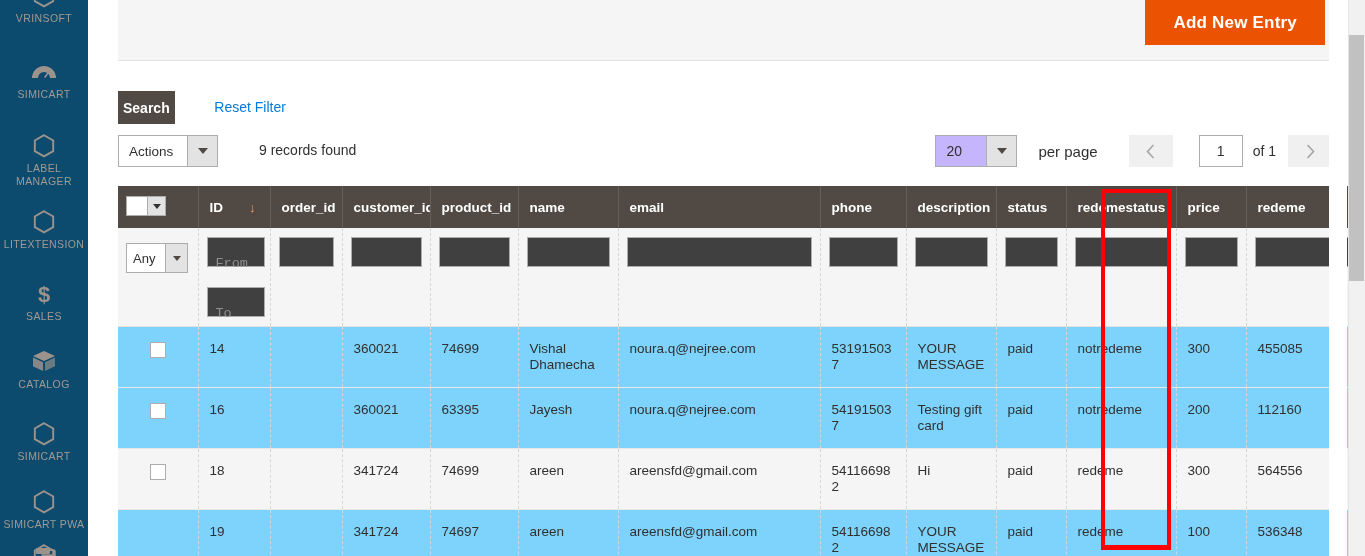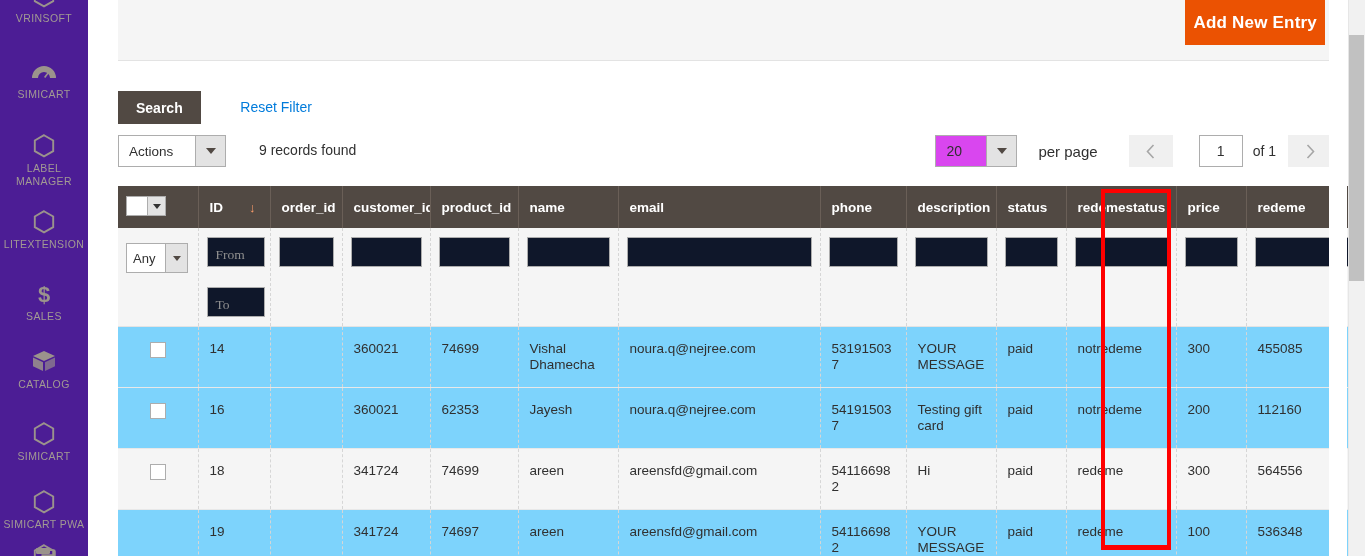--- a/index.html
+++ b/index.html
@@ -11,21 +11,21 @@
     font-family: "Liberation Sans", sans-serif;
     font-size: 13px;
     color: #333333;
   }
   #app { position: relative; width: 1365px; height: 556px; overflow: hidden; }
 
   
   #sidebar {
     position: absolute; left: 0; top: 0;
     width: 88px; height: 556px;
-    background: #4c1d95;
+    background: #0c4a6e;
     overflow: hidden;
   }
   .nav-item {
     display: block; width: 88px;
     text-align: center;
     color: #a79d95;
     text-decoration: none;
     padding: 0;
     cursor: pointer;
   }
@@ -58,42 +58,42 @@
   #page-actions {
     position: absolute; left: 30px; top: 0;
     width: 1218px; height: 61px;
     background: #f5f5f5;
     border-bottom: 1px solid #e3e3e3;
   }
   #add-new-entry {
     position: absolute;
     right: 11px; top: 0;
     height: 45px;
-    padding: 0 8px;
+    padding: 0 28px;
     background: #eb5202;
     color: #ffffff;
     border: none;
     font-family: "Liberation Sans", sans-serif;
     font-size: 17px;
     font-weight: bold;
     letter-spacing: 0.2px;
     cursor: pointer;
     line-height: 45px;
     text-align: center;
   }
 
   
   #search-row { position: absolute; left: 30px; top: 91px; height: 33px; }
   #search-button {
     display: inline-block;
     background: #514943;
     color: #ffffff;
     border: none;
     height: 33px;
-    padding: 0 18px;
+    padding: 0 5px;
     font-family: "Liberation Sans", sans-serif;
     font-size: 14px;
     font-weight: bold;
     cursor: pointer;
     vertical-align: top;
   }
   #reset-filter {
     display: inline-block;
     margin-left: 36px;
     color: #007bdb;
@@ -101,21 +101,21 @@
     line-height: 33px;
     text-decoration: none;
     cursor: pointer;
     vertical-align: top;
   }
 
   
   #grid-controls { position: absolute; left: 30px; top: 135px; width: 1218px; height: 34px; }
   #actions-select {
     position: absolute; left: 0; top: 0;
-    width: 108px; height: 32px;
+    width: 100px; height: 32px;
     border: 1px solid #adadad;
     background: #ffffff;
     display: flex; align-items: center;
     cursor: pointer;
   }
   #actions-label { padding-left: 10px; font-size: 13.5px; color: #303030; }
   #actions-caret {
     position: absolute; right: 0; top: 0;
     width: 30px; height: 30px;
     background: #e3e3e3;
@@ -133,21 +133,21 @@
     position: absolute; left: 141px; top: 7px;
     font-size: 14px; color: #303030;
   }
 
   
   #pager { position: absolute; right: 4px; top: -2px; height: 36px; display: flex; align-items: center; }
   #per-page-select {
     position: relative;
     width: 82px; height: 32px;
     border: 1px solid #adadad;
-    background: #d946ef;
+    background: #c4b5fd;
     display: flex; align-items: center;
   }
   #per-page-value { padding-left: 10px; font-size: 14px; color: #303030; }
   #per-page-caret {
     position: absolute; right: 0; top: 0;
     width: 30px; height: 30px;
     background: #e3e3e3;
     border-left: 1px solid #adadad;
     display: flex; align-items: center; justify-content: center;
     cursor: pointer;
@@ -224,25 +224,25 @@
     border-bottom: 1px solid #e3e3e3;
     padding: 9px 8px;
     vertical-align: top;
     height: 78px;
   }
   tr.filter-row td.cell-check { border-right: 1px dashed #d6d6d6; }
   .filter-input {
     width: 100%;
     height: 30px;
     border: 1px solid #adadad;
-    background: #0f172a;
-    font-family: Liberation Serif, serif;
+    background: #404040;
+    font-family: Liberation Mono, monospace;
     font-size: 13.5px;
     color: #303030;
-    padding: 3px 8px;
+    padding: 12px 8px;
     display: block;
     line-height: 28px;
   }
   .filter-input.ph { color: #8f8f8f; }
   .filter-input.small { width: 58px; }
   .filter-input + .filter-input { margin-top: 20px; }
   .any-select {
     position: relative;
     width: 62px; height: 30px;
     border: 1px solid #adadad;
@@ -609,21 +609,21 @@
               <td>paid</td>
               <td>notredeme</td>
               <td>300</td>
               <td>455085</td>
             </tr>
             <tr class="data-row odd">
               <td class="cell-check"><span class="row-checkbox"></span></td>
               <td>16</td>
               <td></td>
               <td>360021</td>
-              <td>62353</td>
+              <td>63395</td>
               <td>Jayesh</td>
               <td>noura.q@nejree.com</td>
               <td>541915037</td>
               <td>Testing gift card</td>
               <td>paid</td>
               <td>notredeme</td>
               <td>200</td>
               <td>112160</td>
             </tr>
             <tr class="data-row even">

